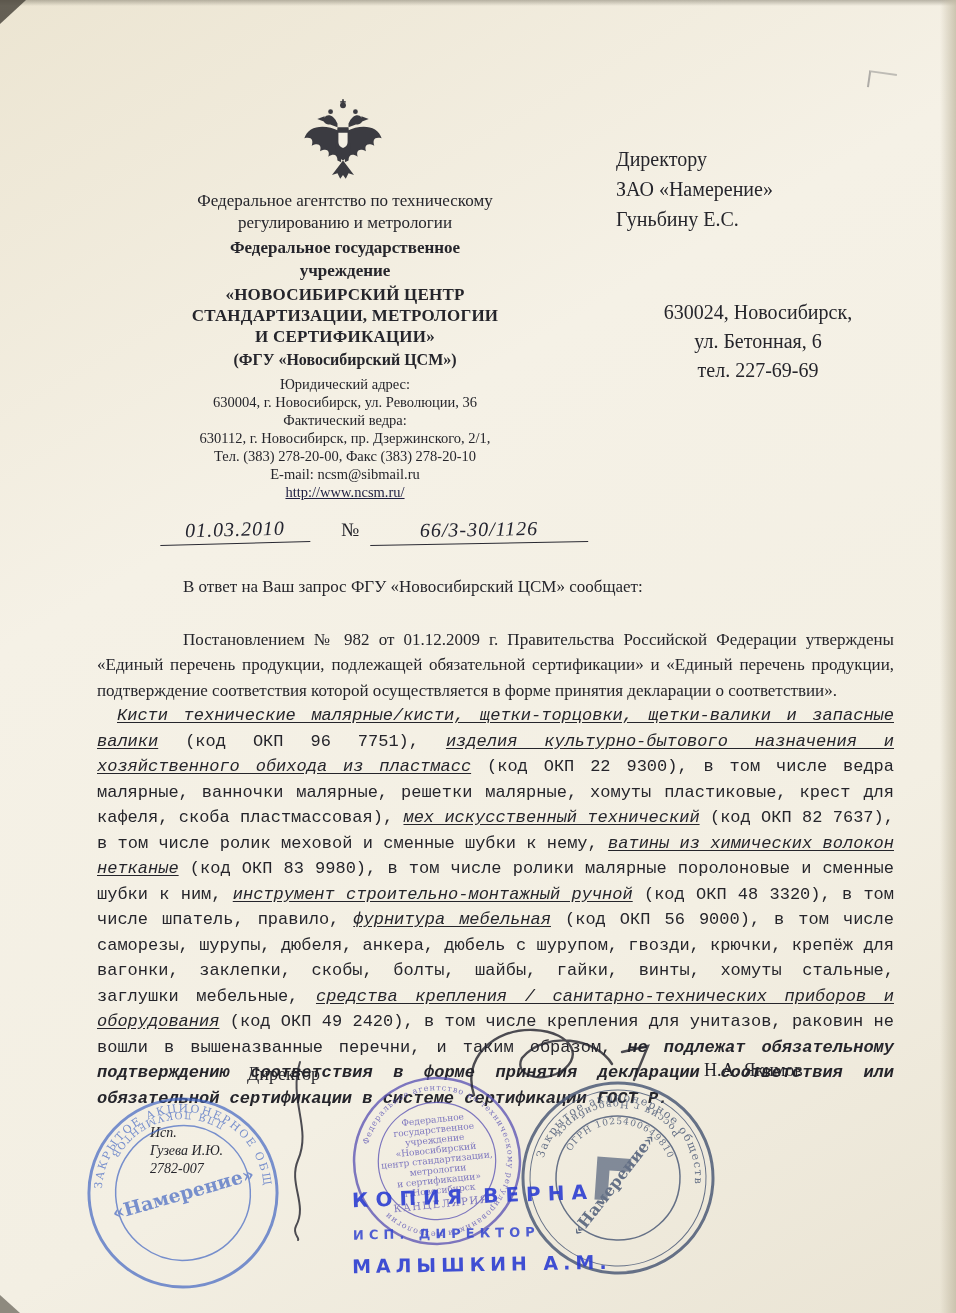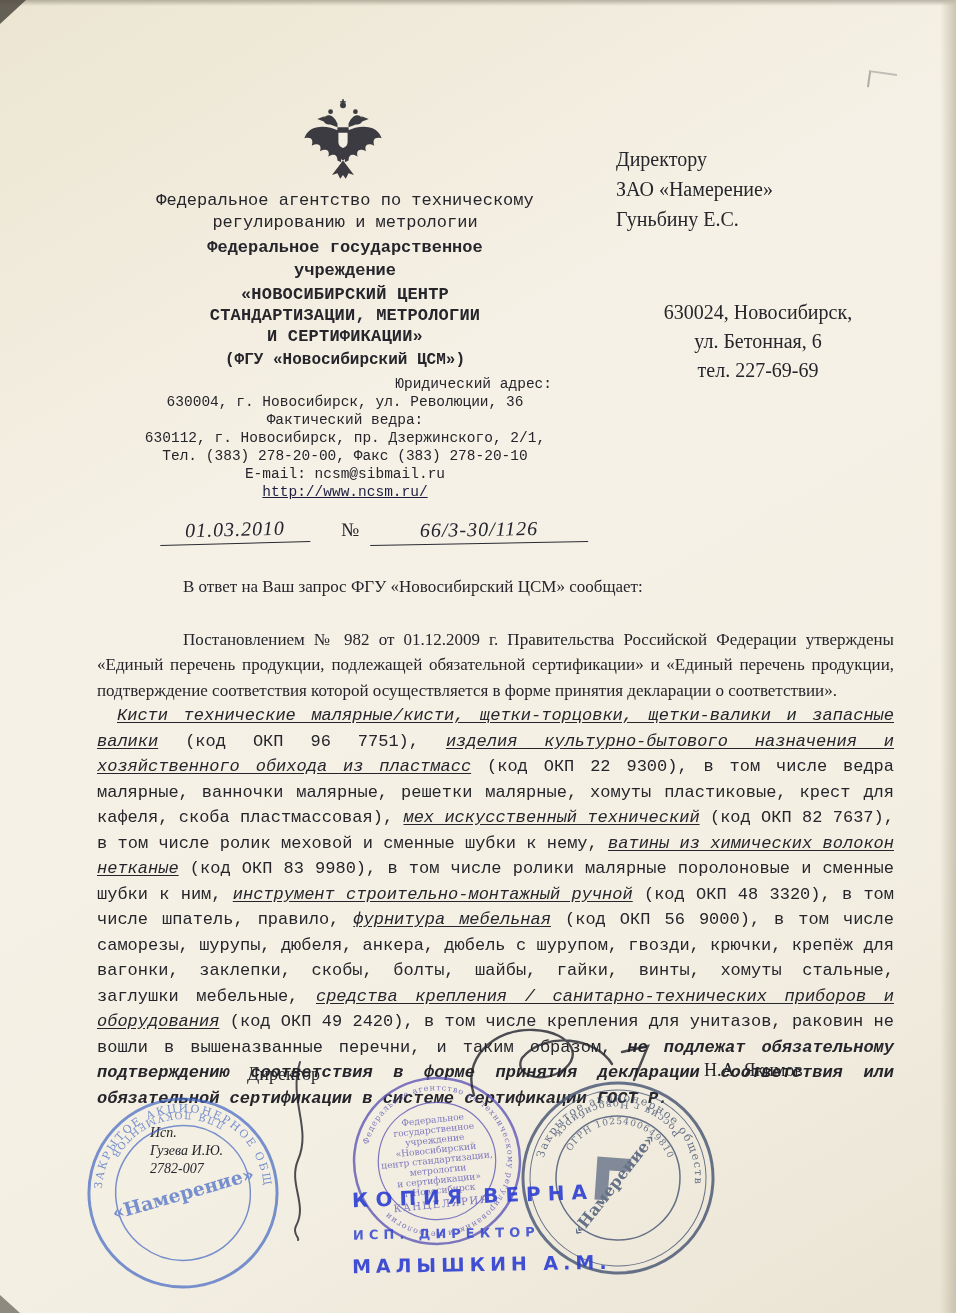--- a/index.html
+++ b/index.html
@@ -8,30 +8,30 @@
     font-family:"Liberation Serif","DejaVu Serif",serif;color:#25252b;}
   
   .corner-tl{position:absolute;left:0;top:0;width:0;height:0;border-top:24px solid #4c483e;border-right:26px solid transparent;opacity:.85;}
   .corner-bl{position:absolute;left:0;bottom:0;width:0;height:0;border-bottom:18px solid #57534a;border-right:20px solid transparent;opacity:.65;}
   .edge-right{position:absolute;right:0;top:0;width:16px;height:100%;background:linear-gradient(to left,#c5bda7,rgba(197,189,167,0));opacity:.85;}
   .edge-top{position:absolute;left:0;top:0;width:100%;height:6px;background:linear-gradient(to bottom,rgba(110,105,90,.45),rgba(110,105,90,0));}
   .fold-mark{position:absolute;left:868px;top:72px;width:26px;height:15px;border-left:2px solid rgba(90,90,95,.45);border-top:2px solid rgba(90,90,95,.35);transform:rotate(8deg);}
   
   .emblem{position:absolute;left:297px;top:96px;width:92px;height:92px;color:#3b3b41;}
   
-  .sender{position:absolute;left:138px;top:190px;width:414px;text-align:center;font-family:Liberation Mono, monospace;}
+  .sender{position:absolute;left:138px;top:190px;width:414px;text-align:center;}
   .s-agency{font-size:17px;line-height:22px;}
   .s-rostekh{font-size:17px;margin-top:7px;}
   .s-inst{font-weight:700;font-size:17px;line-height:23px;}
   .s-inst.first{margin-top:2px;}
   .s-org{font-weight:700;font-size:17px;line-height:21px;letter-spacing:.2px;}
   .s-org.first{margin-top:2px;}
   .s-short{font-weight:700;font-size:16px;margin-top:4px;}
   .s-small{font-size:14.5px;line-height:18px;}
-  .s-gap{margin-top:6px;text-align:right;}
+  .s-gap{margin-top:6px;}
   .s-site{text-decoration:underline;color:#1d1d40;}
   
   .recipient{position:absolute;left:616px;top:144px;width:284px;text-align:left;font-size:20px;line-height:30px;}
   .recipient-addr{position:absolute;left:616px;top:298px;width:284px;text-align:center;font-size:20px;line-height:29px;}
   
   .ref-line{position:absolute;left:160px;top:518px;font-size:20px;white-space:nowrap;}
   .handwrite{font-style:italic;color:#23242f;letter-spacing:1px;}
   .hw-date{display:inline-block;min-width:150px;border-bottom:1.5px solid #2a2a33;padding-bottom:2px;transform:rotate(-1.5deg);text-align:center;}
   .no-sign{margin-left:26px;font-size:19px;}
   .hw-num{display:inline-block;min-width:218px;border-bottom:1.5px solid #2a2a33;padding-bottom:2px;margin-left:6px;transform:rotate(-1deg);text-align:center;}

